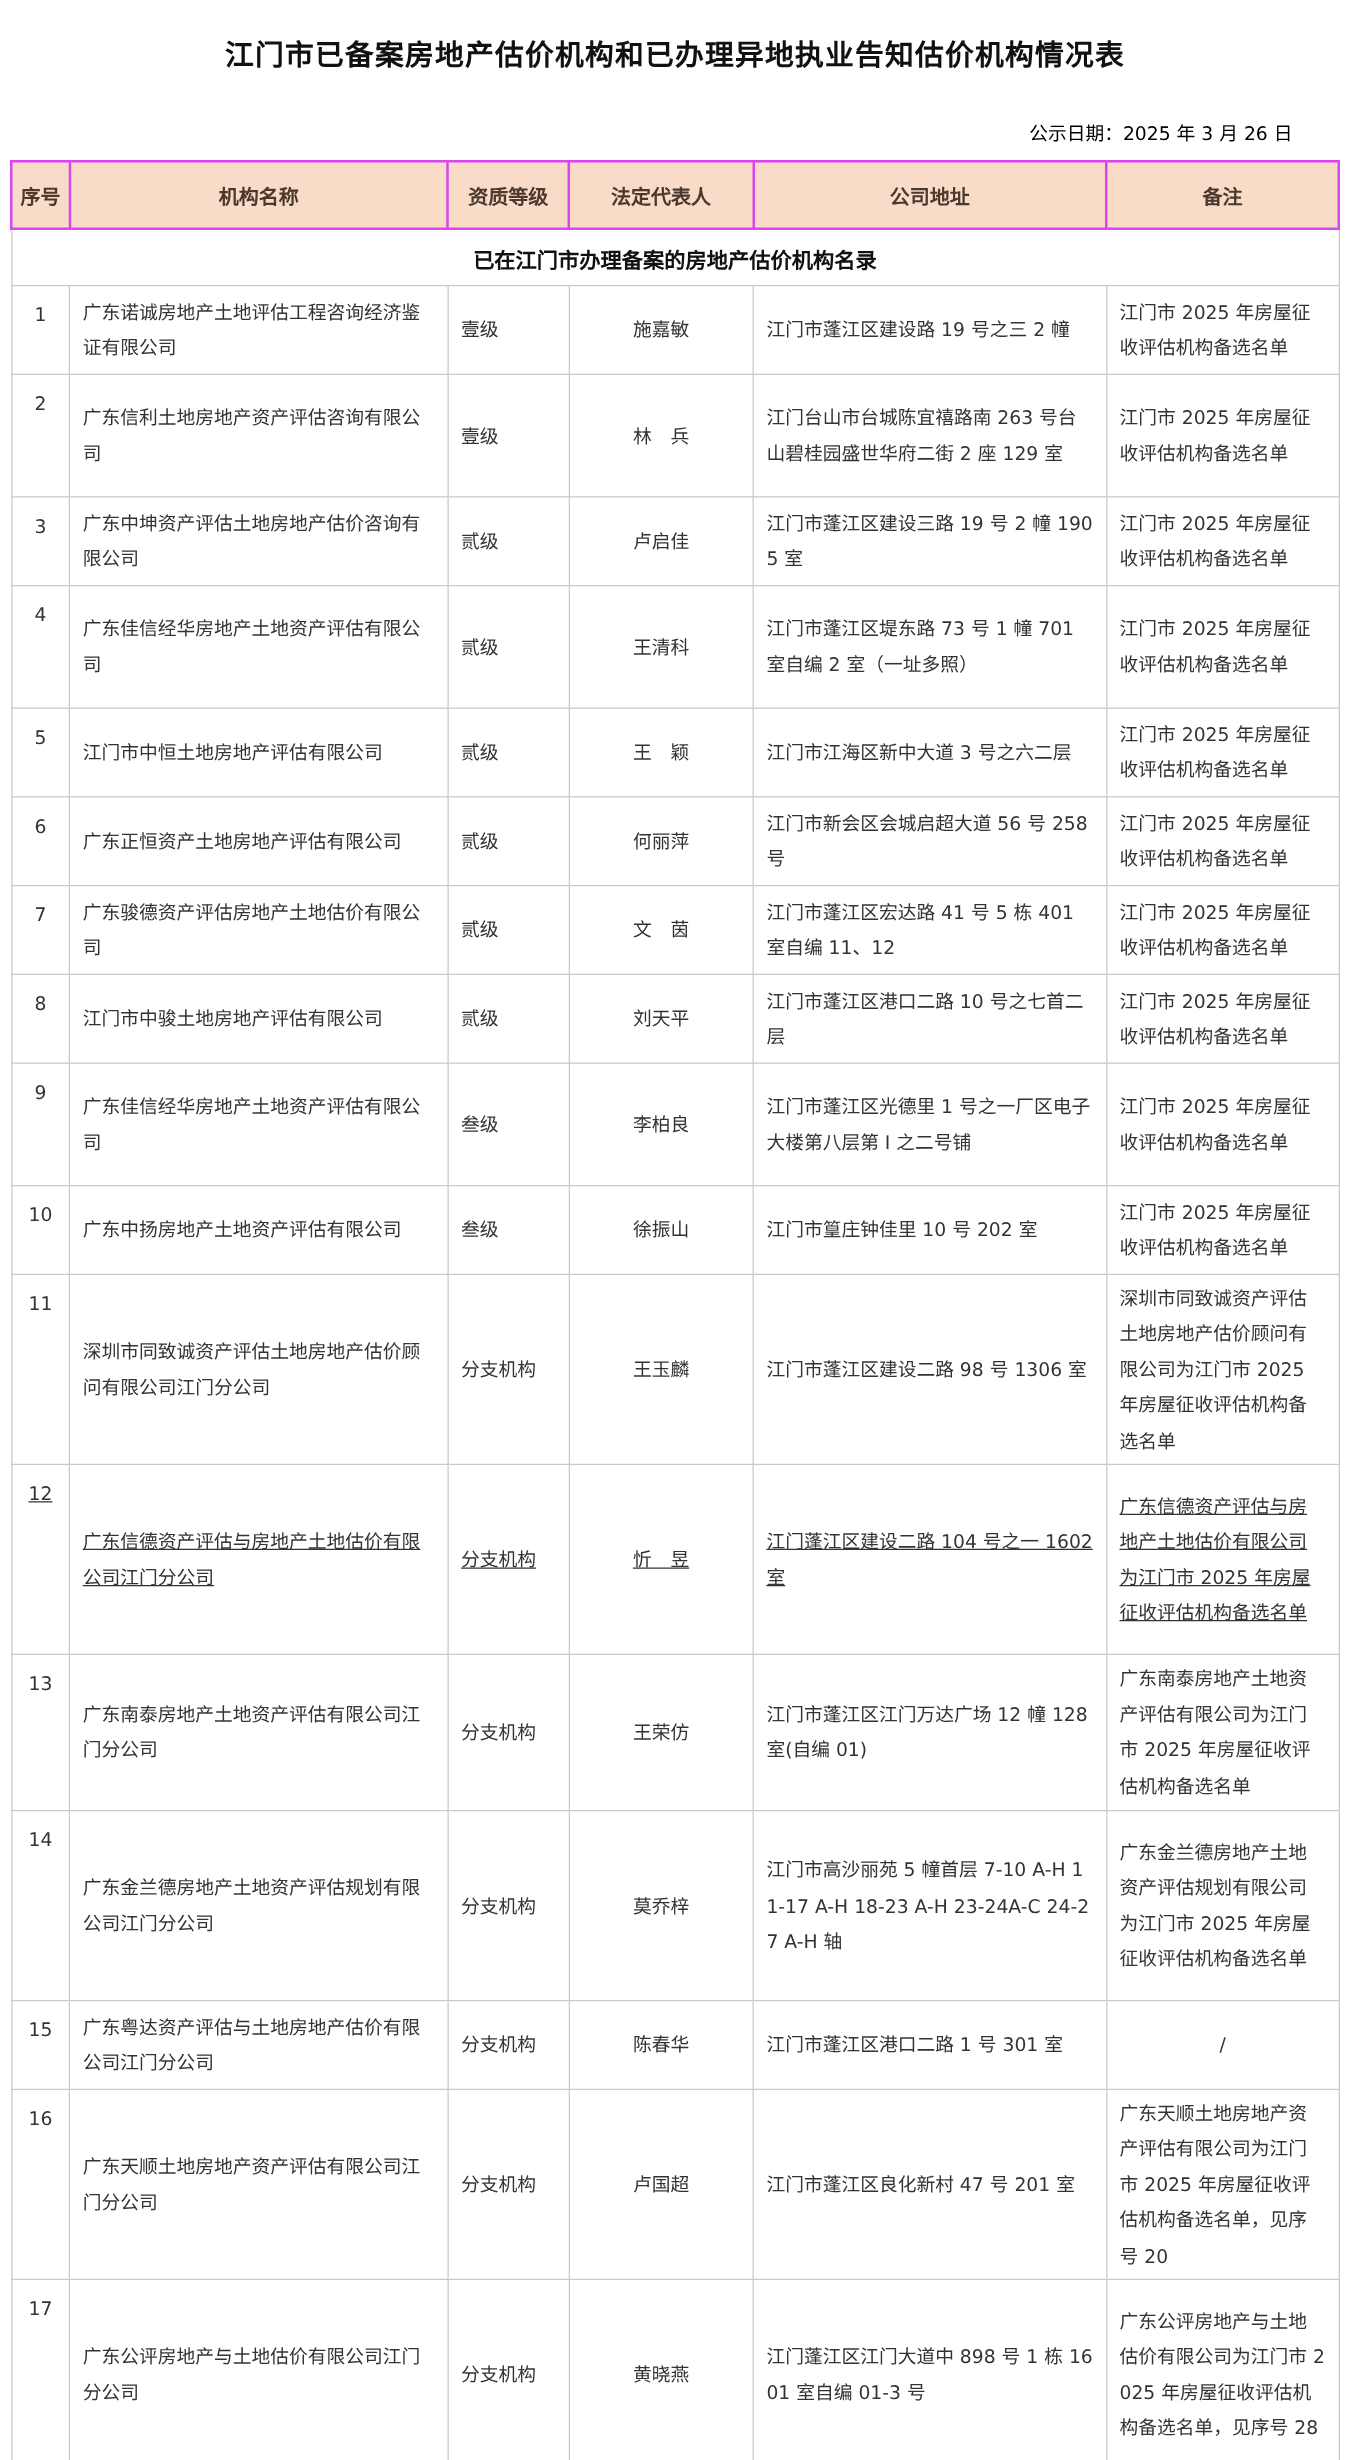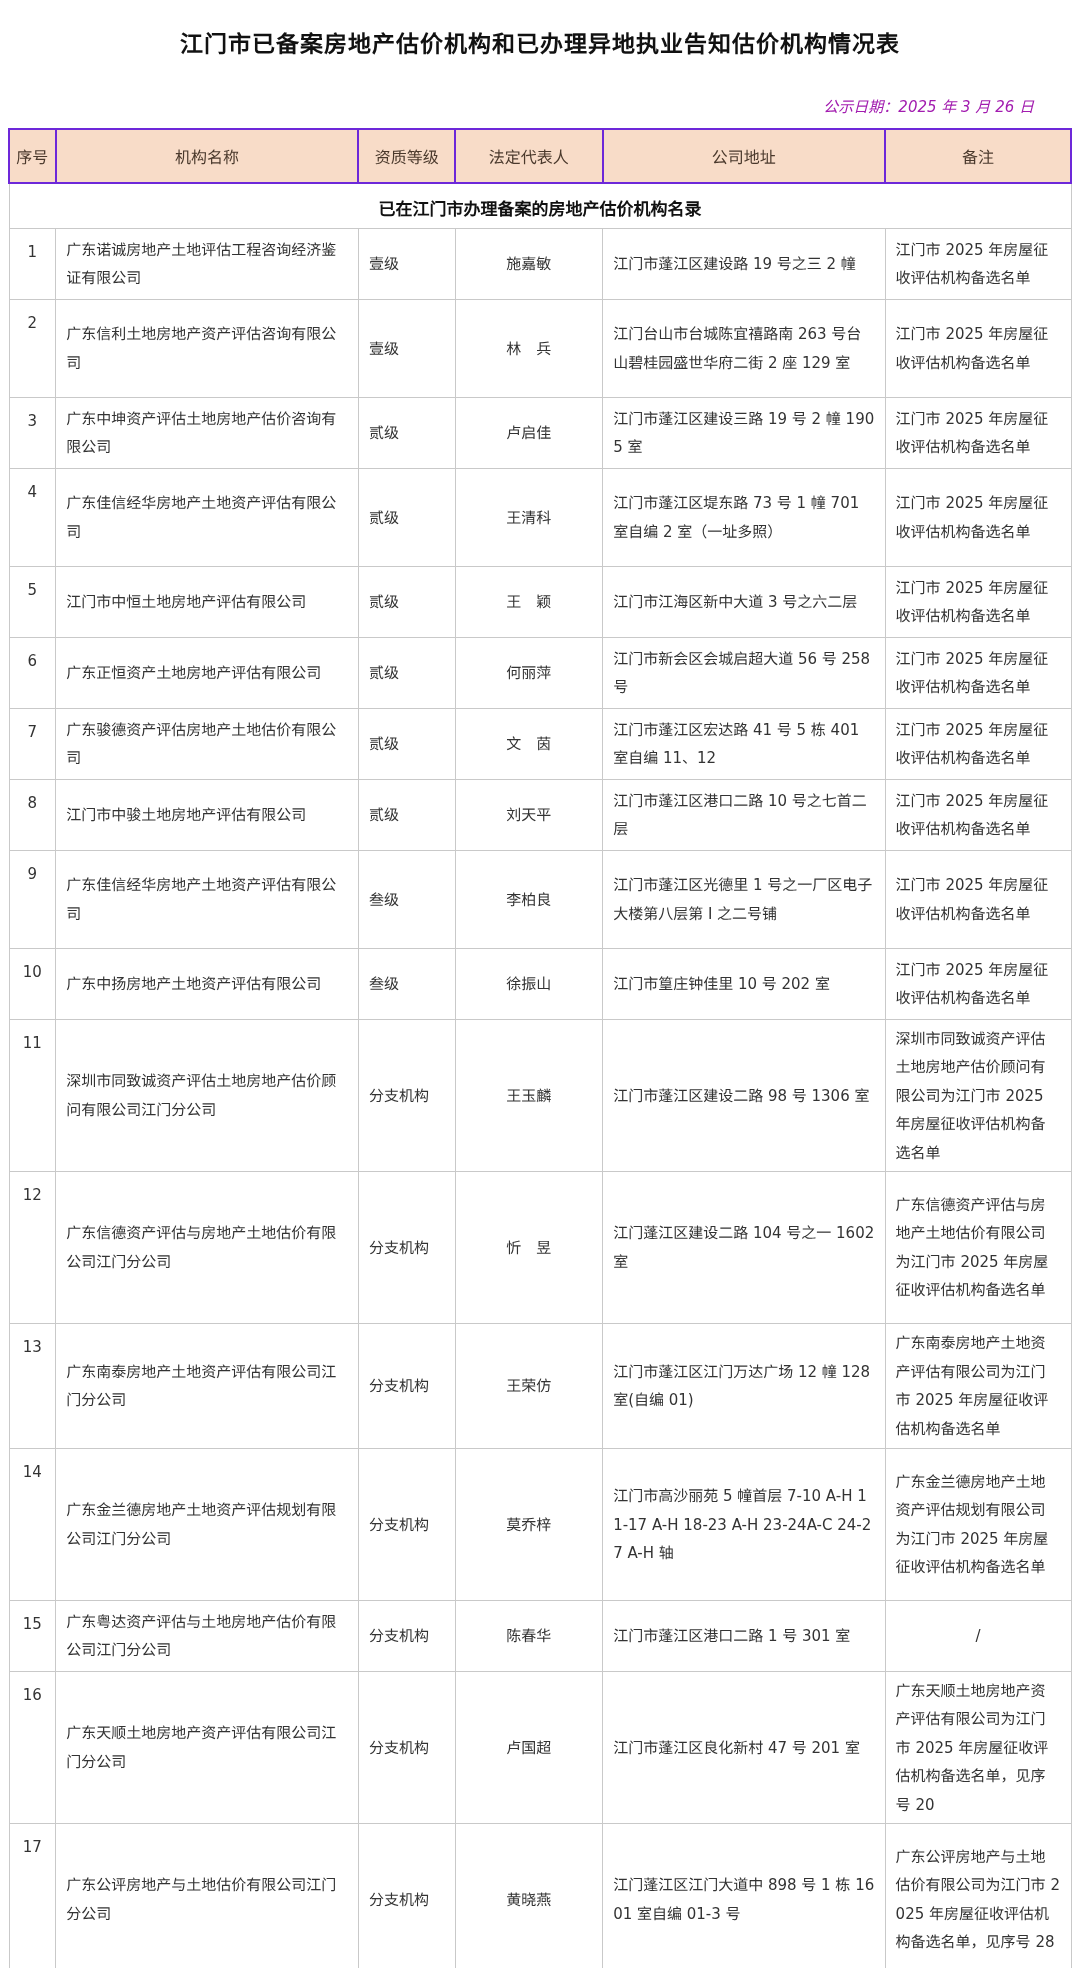--- a/index.html
+++ b/index.html
@@ -21,44 +21,43 @@
     font-size:23px;
     font-weight:bold;
     color:var(--title-text);
     padding-top:13px;
     margin:12px;
     letter-spacing:1px;
   }
   .publish-date{
     text-align:right;
     font-size:15px;
-    color:#a21caf;
+    color:#000000;
     padding:24px 46px 12px 0;
-    font-style:italic;
   }
   table.inst-table{
     width:1064px;
     margin-left:8px;
     border-collapse:collapse;
     table-layout:fixed;
     font-size:15px;
   }
   table.inst-table col.c-no{width:4.4%;}
   table.inst-table col.c-name{width:28.5%;}
   table.inst-table col.c-level{width:9.1%;}
   table.inst-table col.c-rep{width:13.9%;}
   table.inst-table col.c-addr{width:26.6%;}
   table.inst-table col.c-remark{width:17.5%;}
   thead th{
     background:var(--header-bg);
     color:var(--header-text);
-    border:2px solid #6d28d9;
+    border:2px solid #d946ef;
     height:48px;
     font-size:16px;
-    font-weight:normal;
+    font-weight:bold;
     text-align:center;
     padding:2px 4px;
   }
   tbody td{
     border:1px solid var(--border);
     padding:3px 10px;
     line-height:1.9;
     vertical-align:middle;
     word-break:break-all;
     box-sizing:border-box;
@@ -190,21 +189,21 @@
           <td>江门市 2025 年房屋征收评估机构备选名单</td>
         </tr>
         <tr style="height: 152px;">
           <td>11</td>
           <td>深圳市同致诚资产评估土地房地产估价顾问有限公司江门分公司</td>
           <td>分支机构</td>
           <td>王玉麟</td>
           <td>江门市蓬江区建设二路 98 号 1306 室</td>
           <td>深圳市同致诚资产评估土地房地产估价顾问有限公司为江门市 2025 年房屋征收评估机构备选名单</td>
         </tr>
-        <tr style="height: 152px;">
+        <tr style="height: 152px; text-decoration: underline;">
           <td>12</td>
           <td>广东信德资产评估与房地产土地估价有限公司江门分公司</td>
           <td>分支机构</td>
           <td>忻　昱</td>
           <td>江门蓬江区建设二路 104 号之一 1602 室</td>
           <td>广东信德资产评估与房地产土地估价有限公司为江门市 2025 年房屋征收评估机构备选名单</td>
         </tr>
         <tr style="height: 125px;">
           <td>13</td>
           <td>广东南泰房地产土地资产评估有限公司江门分公司</td>

